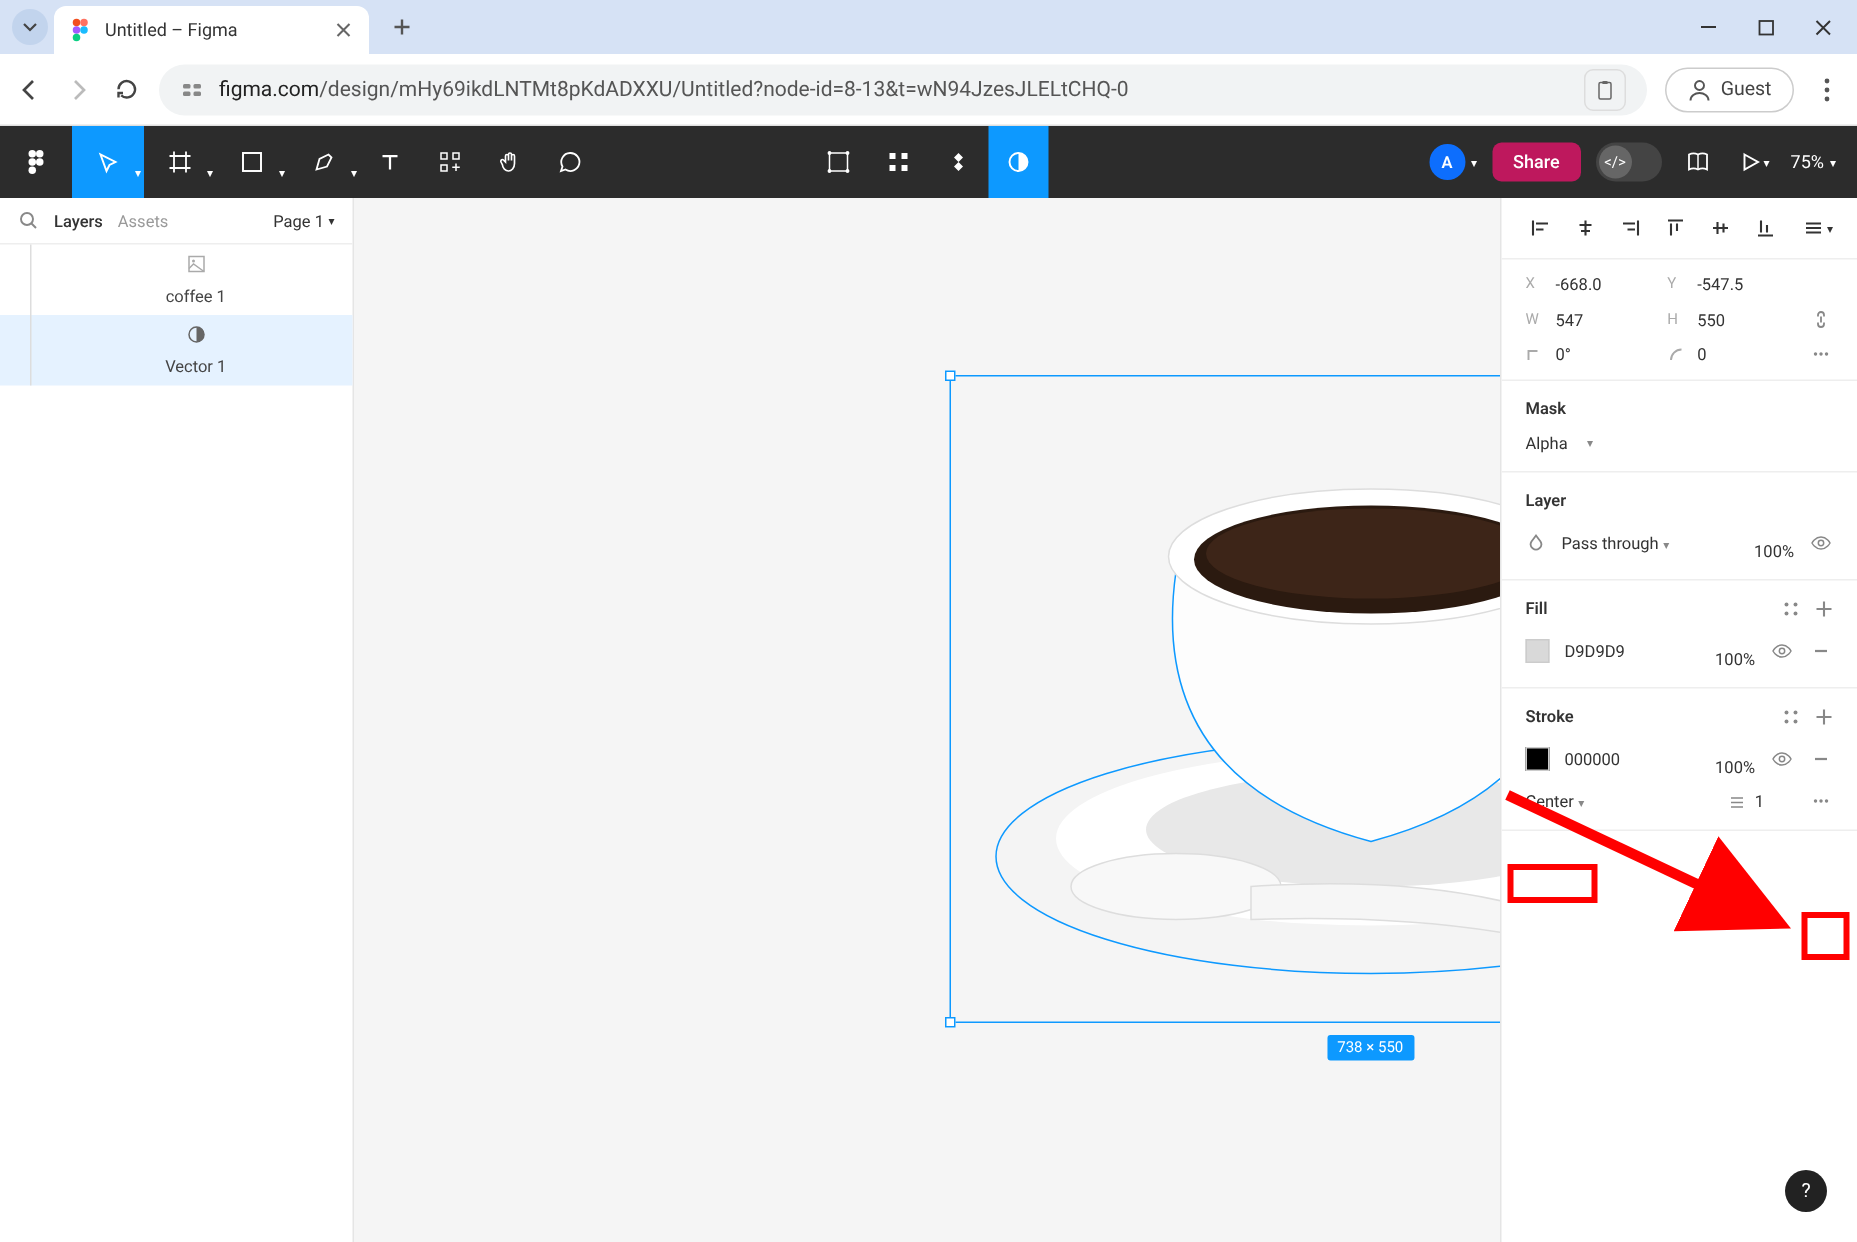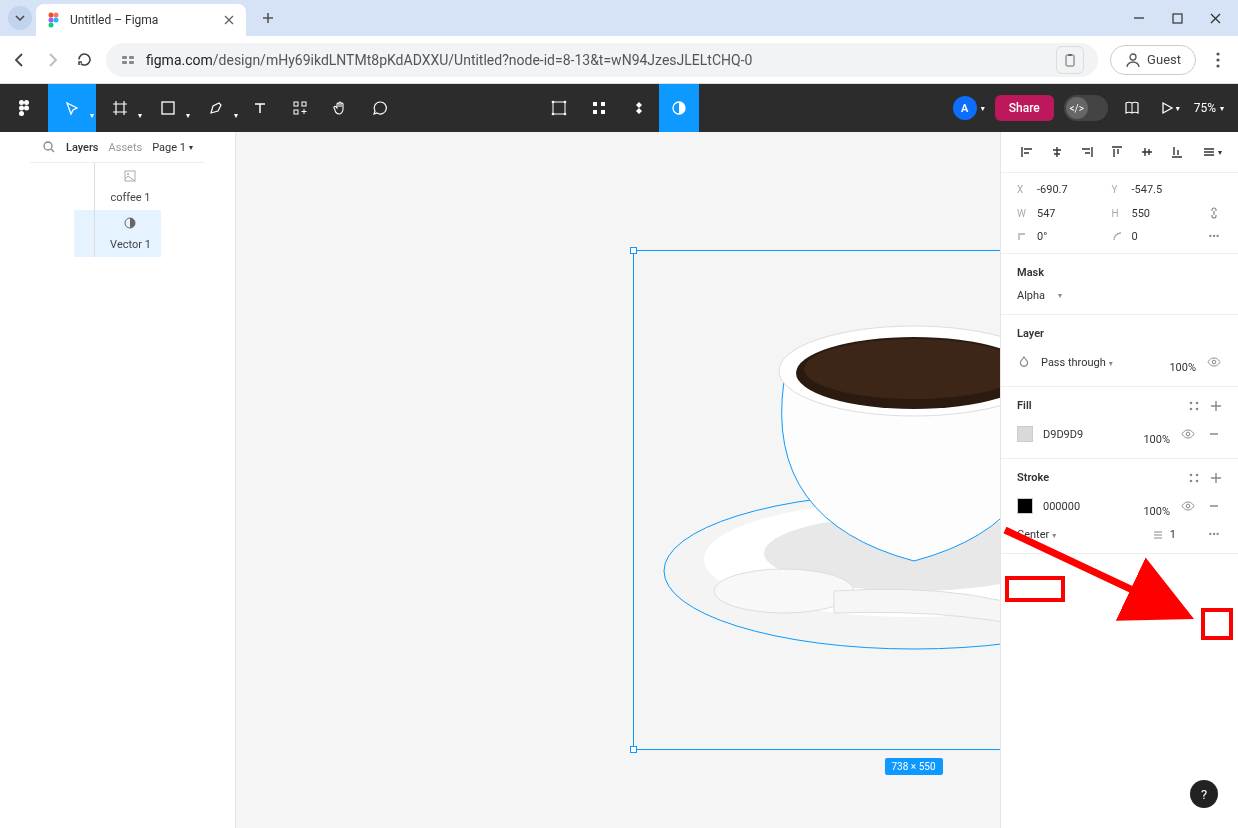--- a/index.html
+++ b/index.html
@@ -38,34 +38,34 @@
 .tb-right { margin-left: auto; display: flex; align-items: center; gap: 10px; padding-right: 14px; }
 .avatar-badge { background: #0d6efd; width: 24px; height: 24px; border-radius: 12px; display: flex; align-items: center; justify-content: center; font-size: 11px; font-weight: 600; }
 .avatar-wrap { display:flex; align-items:center; gap:4px; cursor:pointer; }
 .share-btn { background: #be185d; color: #fff; padding: 6px 14px; border-radius: 6px; font-size: 12px; font-weight: 500; cursor: pointer; }
 .dev-toggle { background: #444; border-radius: 14px; width: 44px; height: 26px; display: flex; align-items: center; padding: 2px; cursor: pointer; }
 .dev-toggle-knob { width: 22px; height: 22px; background: #666; border-radius: 11px; display:flex; align-items:center; justify-content:center; font-size:10px; }
 .zoom { font-size: 12px; color:#fff; display:flex; align-items:center; gap:4px; cursor:pointer; }
 
 
 .main { display: flex; height: calc(828px - 36px - 48px - 48px); }
-.left-panel { width: 236px; border-right: 1px solid #e5e5e5; background:#fff; display:flex; flex-direction:column;align-items:center; }
+.left-panel { width: 236px; border-right: 1px solid #e5e5e5; background:#fff; display:flex; flex-direction:column; }
 .panel-header { display: flex; align-items: center; padding: 8px 12px; gap: 10px; font-size: 11px; color: #999; border-bottom: 1px solid #eee; }
 .panel-tab { cursor: pointer; }
 .panel-tab.active { color: #333; font-weight: 500; }
 .panel-header .page-sel { margin-left: auto; color:#333; display:flex; align-items:center; gap:3px; }
 .search-ico { width:14px; height:14px; color:#888; }
 .layer-row { display: flex; align-items: center; padding: 6px 10px; font-size: 11px; color: #444; gap: 8px; cursor: pointer; }
 .layer-row.selected { background: #e5f2ff; }
 .layer-row.indent { padding-left: 36px; position:relative;flex-direction:column; }
 .layer-guide { position:absolute; left:20px; top:0; bottom:0; width:1px; background:#ddd; }
 .layer-icon { width: 14px; height: 14px; color:#888; display:flex; align-items:center; justify-content:center; }
 
 .canvas { flex: 1; background: #f5f5f5; position: relative; overflow:hidden; }
-.selection-box { position: absolute; left: 397px; top: 118px; width: 561px; height: 500px; border: 1px solid #0d99ff; }
+.selection-box { position: absolute; left: 397px; top: 118px; width: 561px; height: 432px; border: 1px solid #0d99ff; }
 .sel-handle { width: 7px; height: 7px; background: #fff; border: 1px solid #0d99ff; position: absolute; }
 .sh-tl { top:-4px; left:-4px; }
 .sh-bl { bottom:-4px; left:-4px; }
 .coffee-shape { position:absolute; left:20px; top:10px; width:520px; height:400px; }
 .dim-badge { position: absolute; left: 50%; transform: translateX(-50%); bottom: -26px; background: #0d99ff; color: #fff; font-size: 10px; padding: 3px 7px; border-radius: 2px; }
 
 .right-panel { width: 238px; border-left: 1px solid #e5e5e5; background:#fff; overflow-y:auto; font-size:11px; color:#333; }
 .rp-tabs { display:flex; gap:16px; padding: 10px 16px; border-bottom:1px solid #eee; font-size:11px; }
 .rp-tab { color:#999; cursor:pointer; }
 .rp-tab.active { color:#222; font-weight:600; }
@@ -412,21 +412,21 @@
           <svg width="14" height="14" viewBox="0 0 14 14">
             <path d="M2 4h10M2 7h10M2 10h10" stroke="#333" stroke-width="1.4"></path>
           </svg>
           <span style="font-size:8px">▾</span>
         </div>
     </div>
 
     <div class="pos-grid">
       <div class="pos-cell">
           <span class="pos-label">X</span>
-          <span class="pos-val">-690.7</span>
+          <span class="pos-val">-668.0</span>
         </div>
       <div class="pos-cell">
           <span class="pos-label">Y</span>
           <span class="pos-val">-547.5</span>
         </div>
       <div></div>
       <div class="pos-cell">
           <span class="pos-label">W</span>
           <span class="pos-val">547</span>
         </div>

